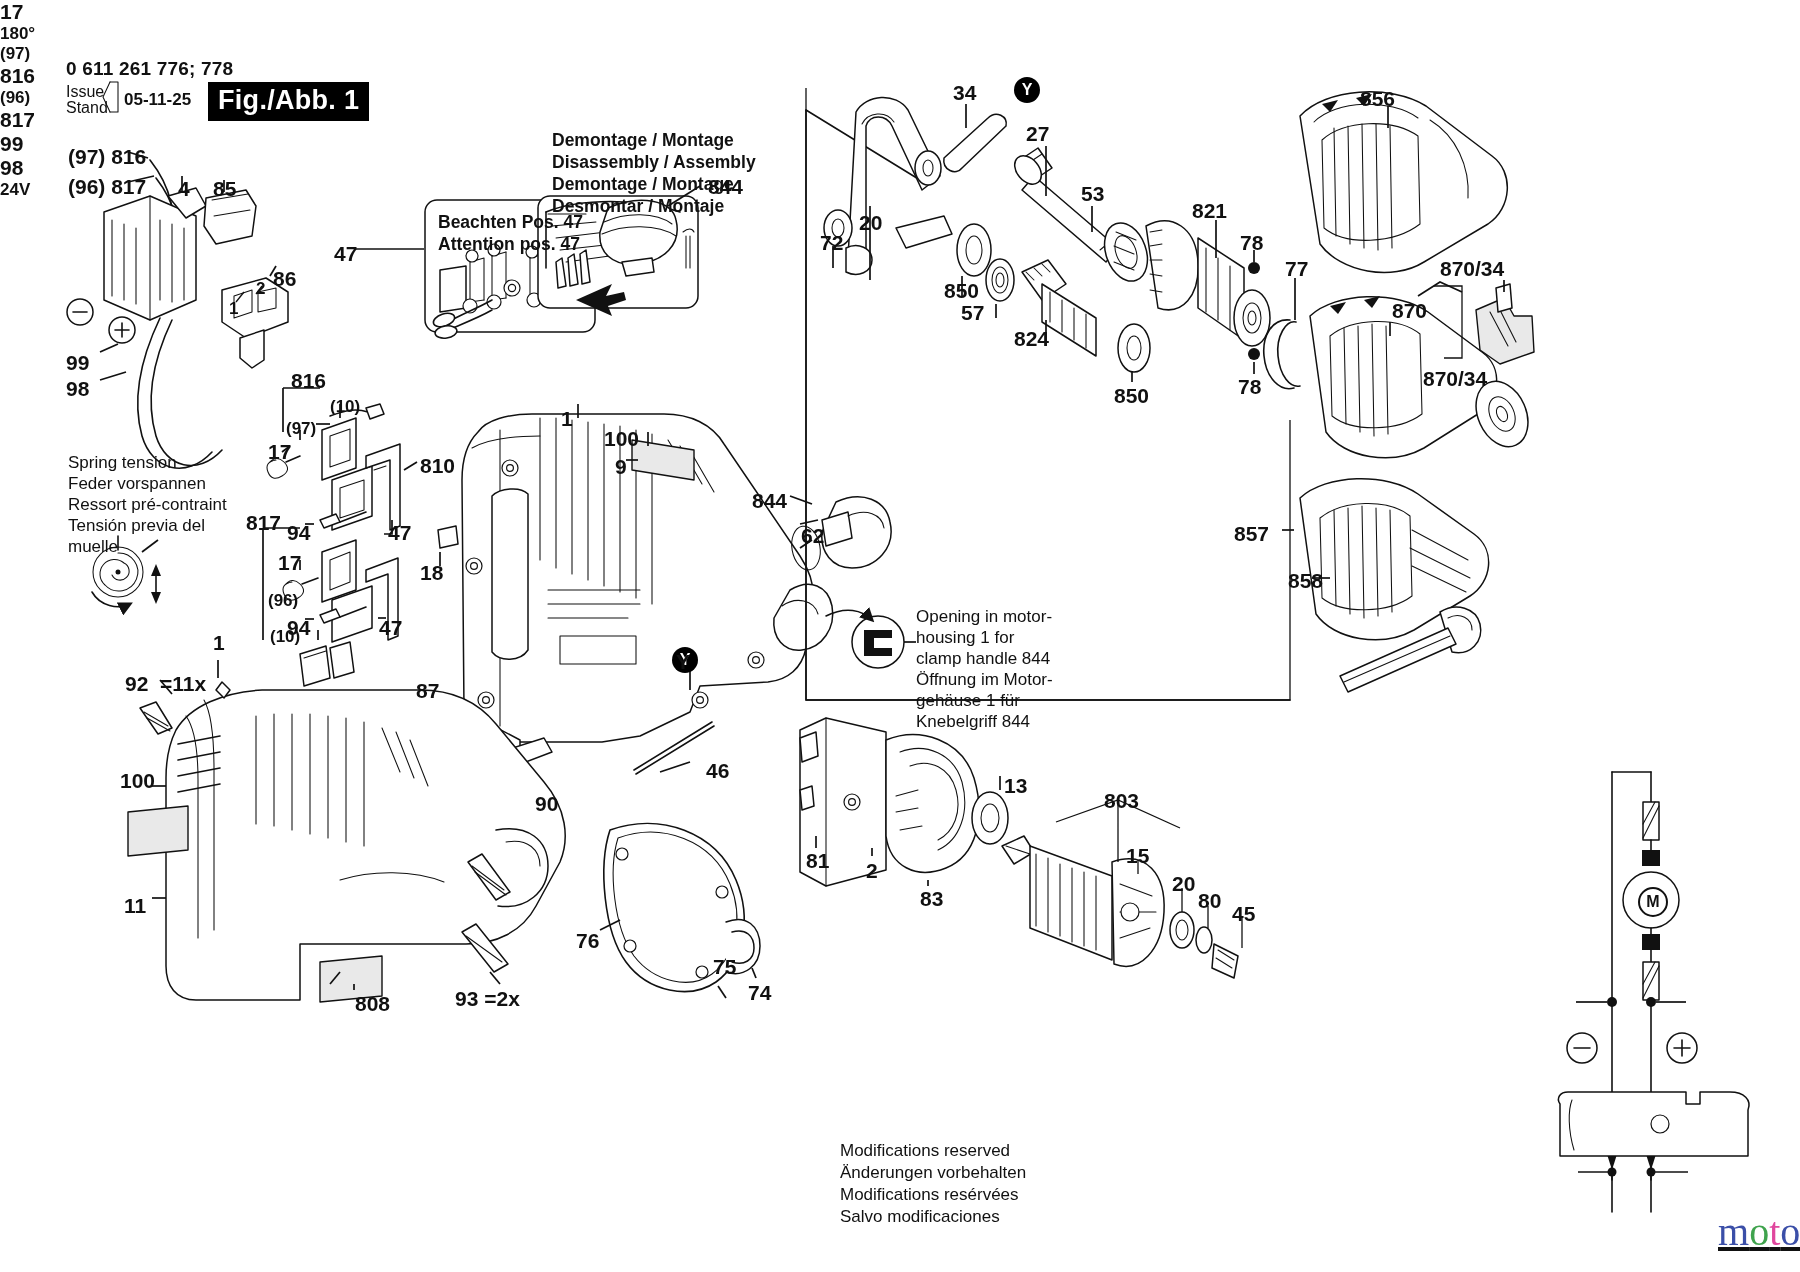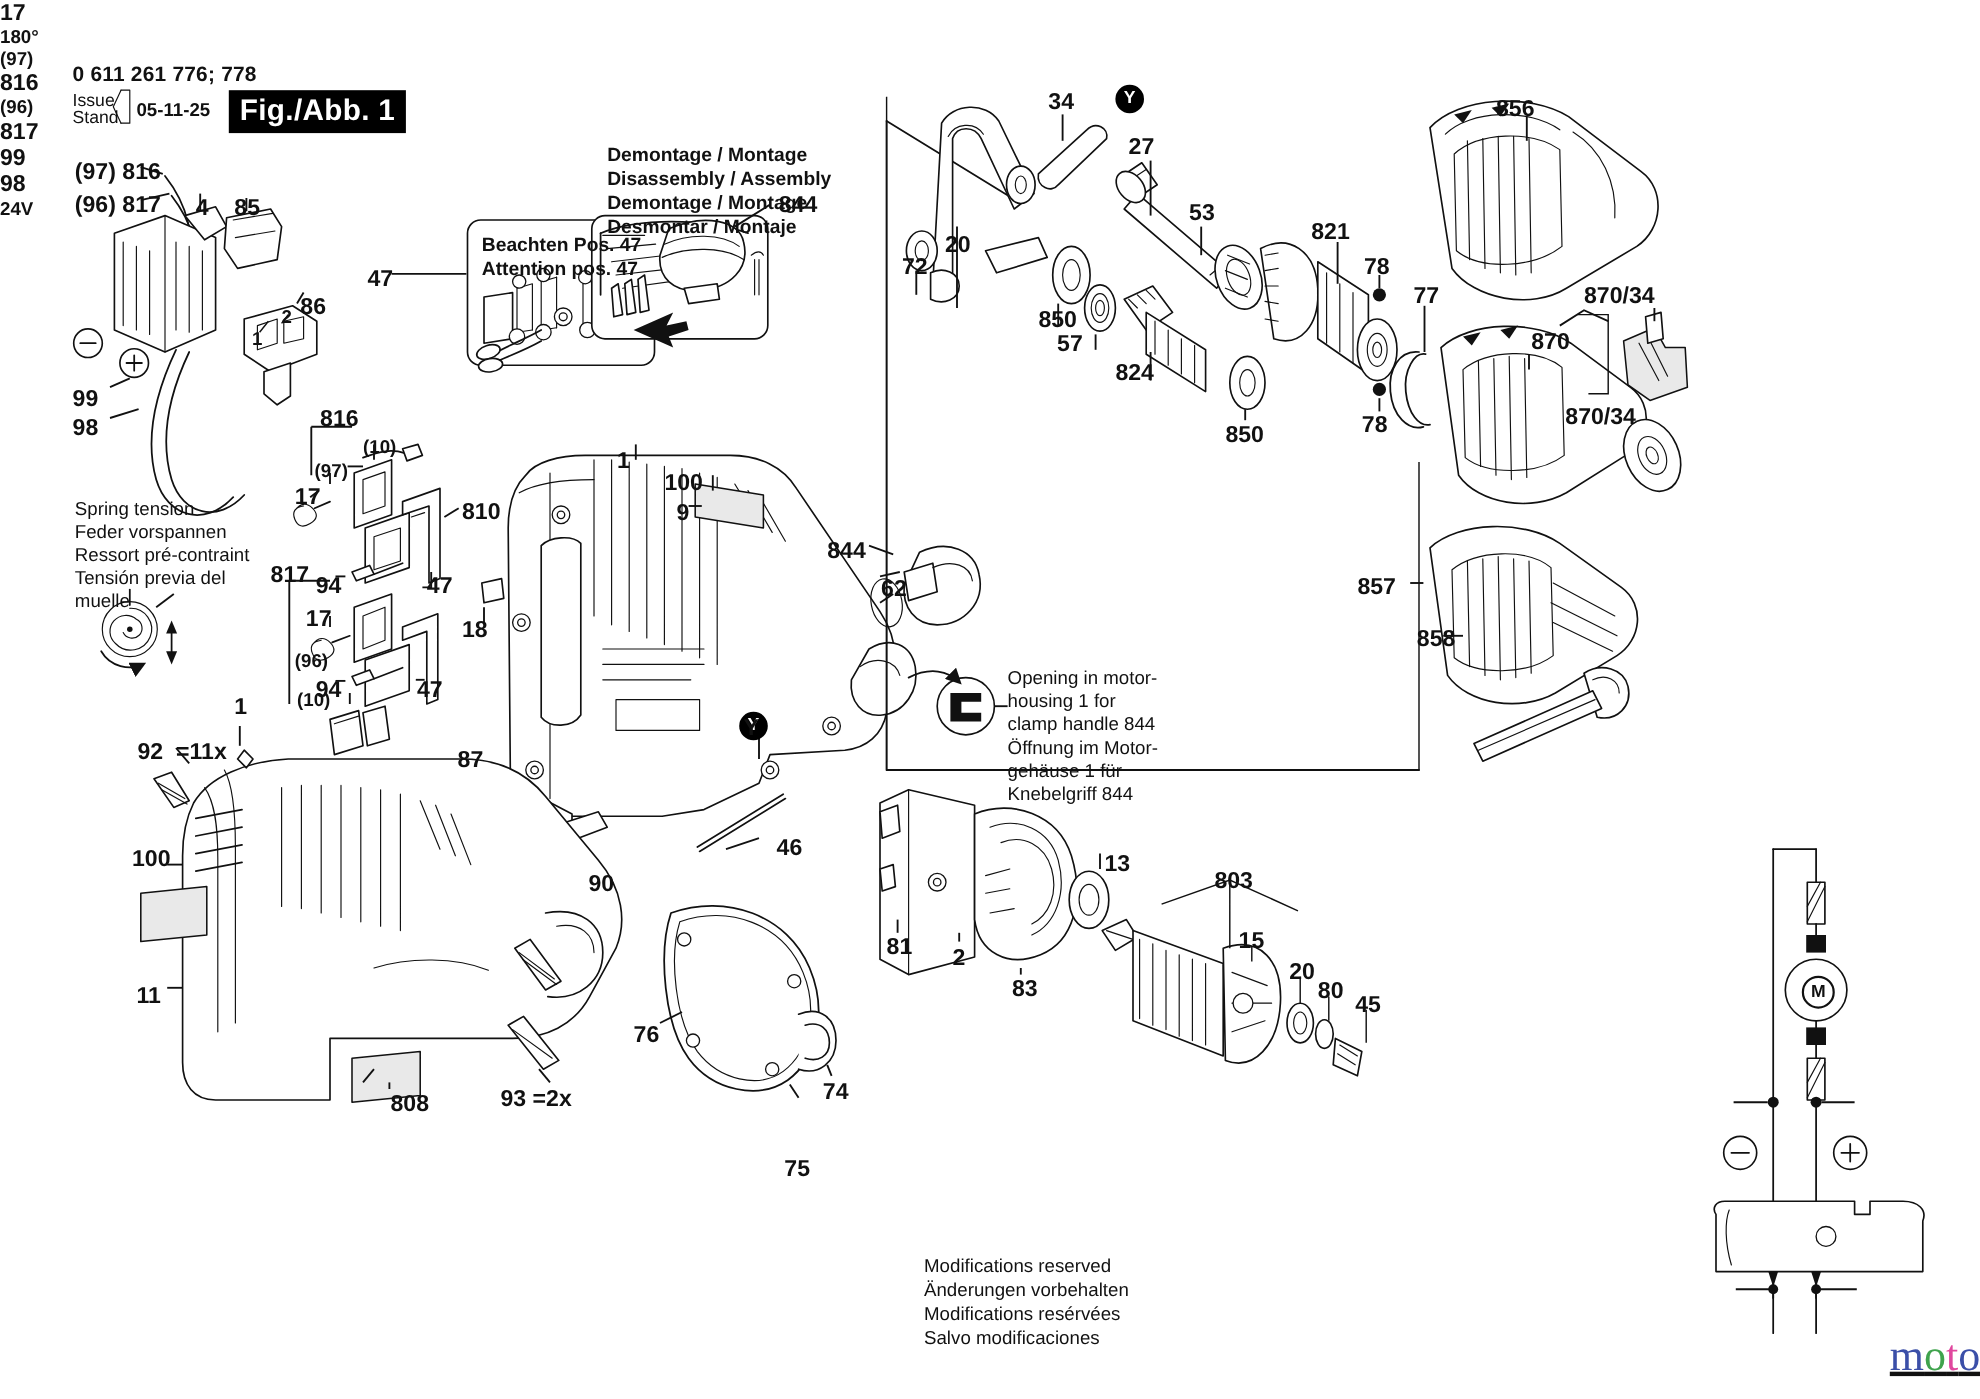--- a/index.html
+++ b/index.html
@@ -595,21 +595,21 @@
       <div class="lbl n" style="left: 706px; top: 760px;">46</div>
       <div class="lbl n" style="left: 125px; top: 673px;">92  =11x</div>
       <div class="lbl n" style="left: 213px; top: 632px;">1</div>
       <div class="lbl n" style="left: 120px; top: 770px;">100</div>
       <div class="lbl n" style="left: 124px; top: 895px;">11</div>
       <div class="lbl n" style="left: 355px; top: 993px;">808</div>
       <div class="lbl n" style="left: 455px; top: 988px;">93 =2x</div>
       <div class="lbl n" style="left: 416px; top: 680px;">87</div>
       <div class="lbl n" style="left: 535px; top: 793px;">90</div>
       <div class="lbl n" style="left: 576px; top: 930px;">76</div>
-      <div class="lbl n" style="left: 713px; top: 1052px;">75</div>
+      <div class="lbl n" style="left: 713px; top: 956px;">75</div>
       <div class="lbl n" style="left: 748px; top: 982px;">74</div>
       <div class="lbl n" style="left: 806px; top: 850px;">81</div>
       <div class="lbl n" style="left: 866px; top: 860px;">2</div>
       <div class="lbl n" style="left: 920px; top: 888px;">83</div>
       <div class="lbl n" style="left: 1004px; top: 775px;">13</div>
       <div class="lbl n" style="left: 1104px; top: 790px;">803</div>
       <div class="lbl n" style="left: 1126px; top: 845px; text-align: center;">15</div>
       <div class="lbl n" style="left: 1172px; top: 873px;">20</div>
       <div class="lbl n" style="left: 1198px; top: 890px;">80</div>
       <div class="lbl n" style="left: 1232px; top: 903px;">45</div>

